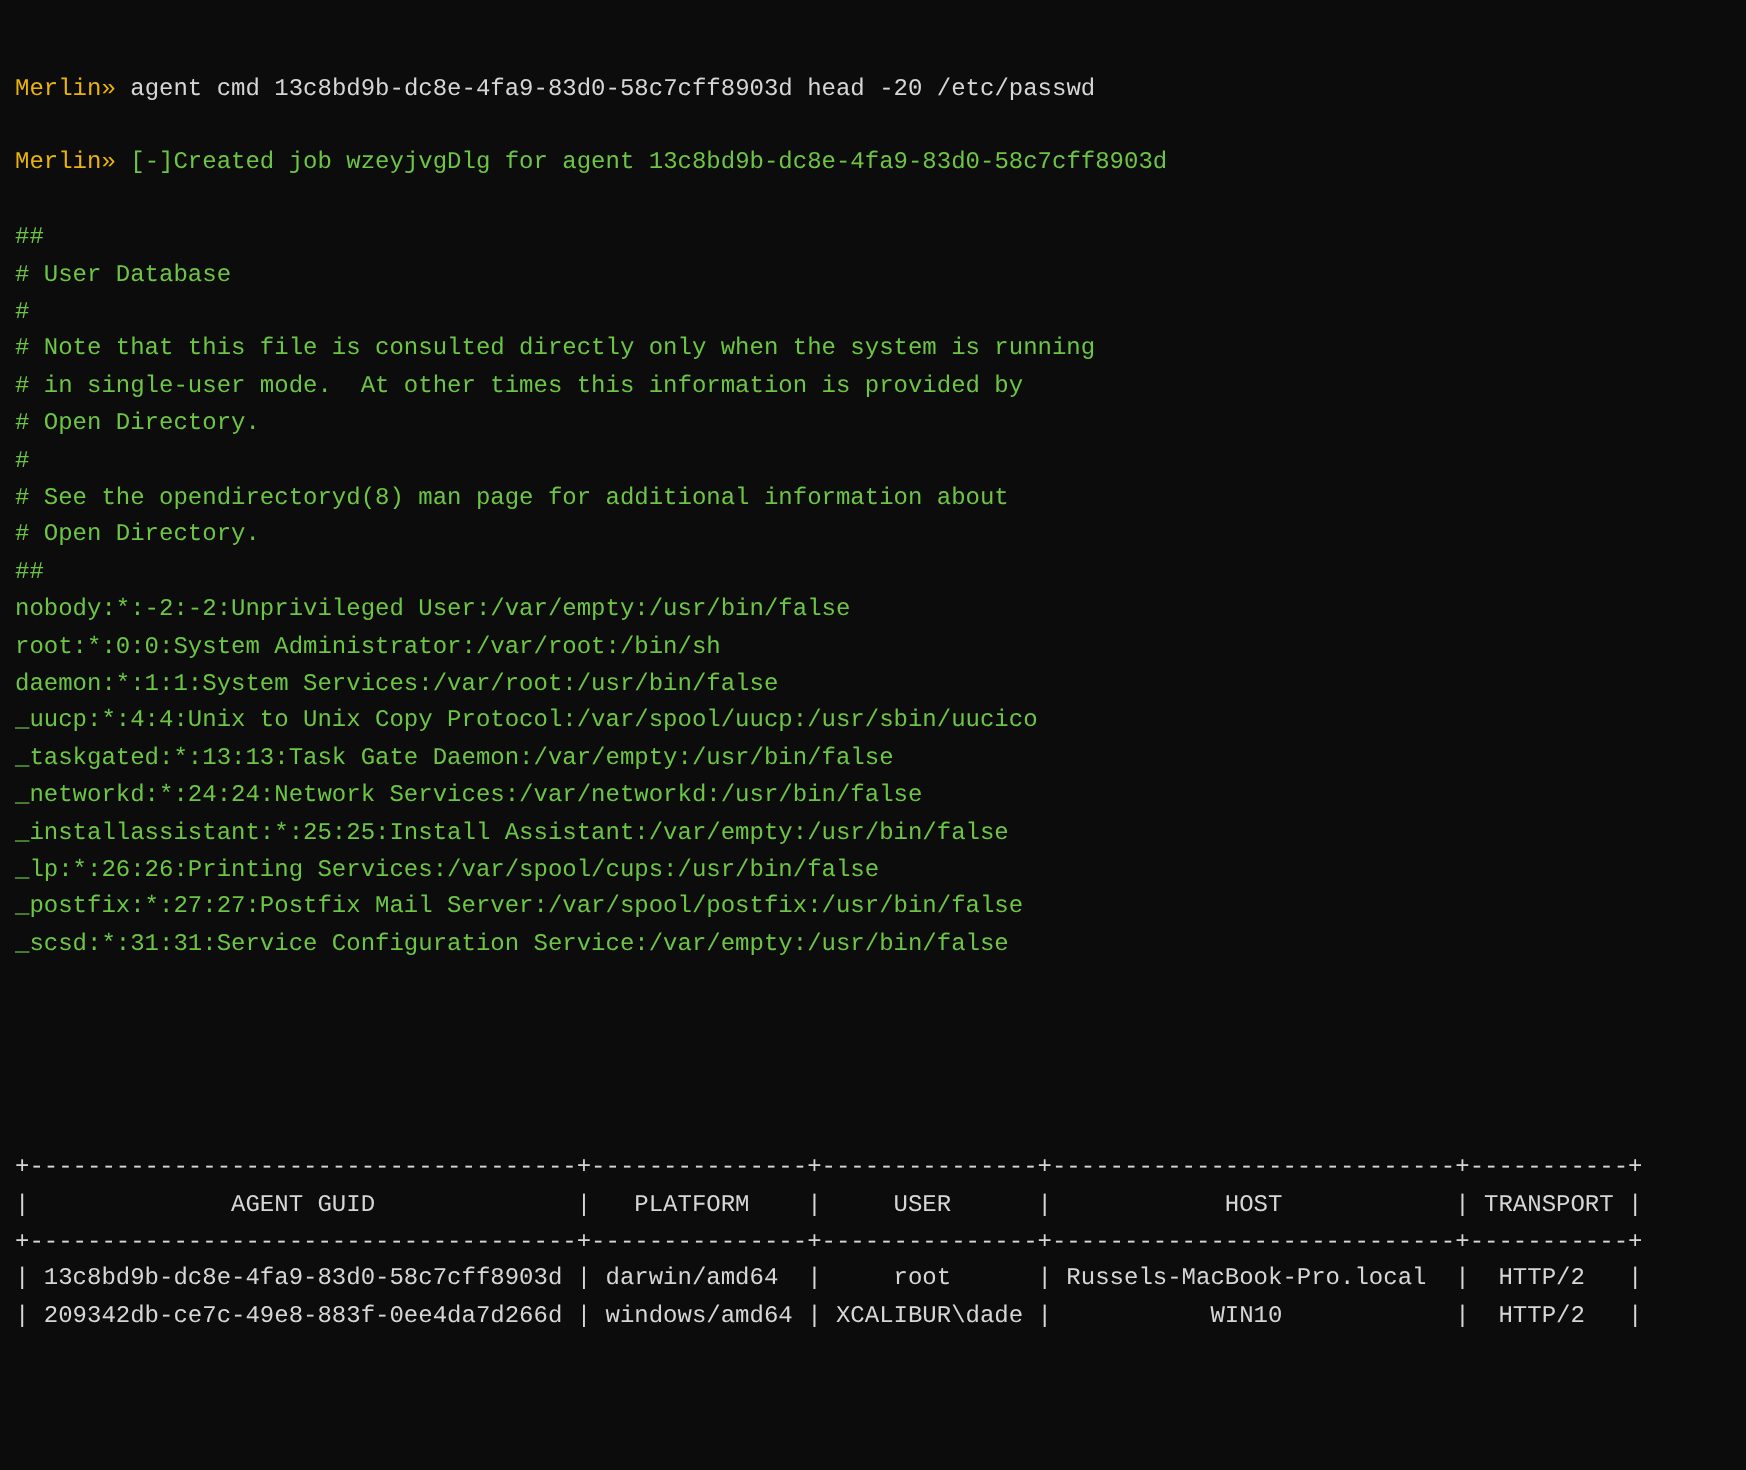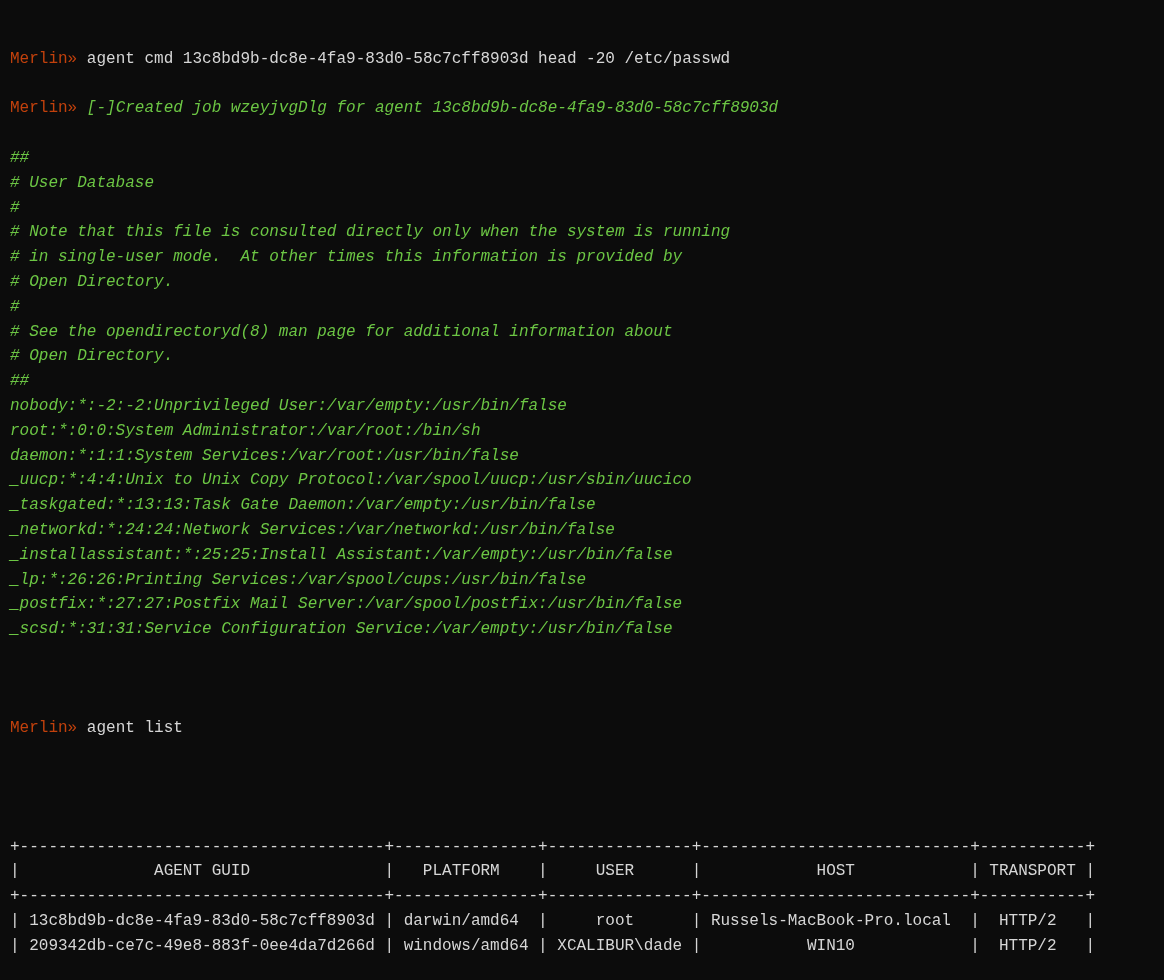--- a/index.html
+++ b/index.html
@@ -9,35 +9,34 @@
     color: #cccccc;
     font-family: "Consolas", "Menlo", "Courier New", monospace;
     font-size: 16px;
     line-height: 1.55;
     width: 1164px;
   }
   .terminal {
     padding: 22px 10px 10px 10px;
     white-space: pre;
   }
-  .prompt { color: #c2410c; }
-  .cmd    { color: #d6d6d6; margin-top: 19px; }
-  .green  { color: #6cc644; font-style: italic; }
+  .prompt { color: #eab308; }
+  .cmd    { color: #d6d6d6; }
+  .green  { color: #6cc644; }
   .cyan   { color: #3fb7c9; }
   .row { display:block; }
 </style>
 </head>
 <body>
 
 <div class="terminal">
 <span class="row"><span class="prompt">Merlin»</span> <span class="cmd">agent cmd 13c8bd9b-dc8e-4fa9-83d0-58c7cff8903d head -20 /etc/passwd</span></span>
 <span class="row"><span class="prompt">Merlin»</span> <span class="green">[-]Created job wzeyjvgDlg for agent 13c8bd9b-dc8e-4fa9-83d0-58c7cff8903d</span></span>
 <div id="passwd-block"><span class="row green">##</span><span class="row green"># User Database</span><span class="row green">#</span><span class="row green"># Note that this file is consulted directly only when the system is running</span><span class="row green"># in single-user mode.  At other times this information is provided by</span><span class="row green"># Open Directory.</span><span class="row green">#</span><span class="row green"># See the opendirectoryd(8) man page for additional information about</span><span class="row green"># Open Directory.</span><span class="row green">##</span><span class="row green">nobody:*:-2:-2:Unprivileged User:/var/empty:/usr/bin/false</span><span class="row green">root:*:0:0:System Administrator:/var/root:/bin/sh</span><span class="row green">daemon:*:1:1:System Services:/var/root:/usr/bin/false</span><span class="row green">_uucp:*:4:4:Unix to Unix Copy Protocol:/var/spool/uucp:/usr/sbin/uucico</span><span class="row green">_taskgated:*:13:13:Task Gate Daemon:/var/empty:/usr/bin/false</span><span class="row green">_networkd:*:24:24:Network Services:/var/networkd:/usr/bin/false</span><span class="row green">_installassistant:*:25:25:Install Assistant:/var/empty:/usr/bin/false</span><span class="row green">_lp:*:26:26:Printing Services:/var/spool/cups:/usr/bin/false</span><span class="row green">_postfix:*:27:27:Postfix Mail Server:/var/spool/postfix:/usr/bin/false</span><span class="row green">_scsd:*:31:31:Service Configuration Service:/var/empty:/usr/bin/false</span></div>
 <span class="row"> </span>
-<span class="row"><span class="prompt">Merlin»</span> <span class="cmd">agent list</span></span>
 <span class="row"> </span>
 <div id="agent-table" class="cmd"><span class="row">+--------------------------------------+---------------+---------------+----------------------------+-----------+</span><span class="row">|              AGENT GUID              |   PLATFORM    |     USER      |            HOST            | TRANSPORT |</span><span class="row">+--------------------------------------+---------------+---------------+----------------------------+-----------+</span><span class="row">| 13c8bd9b-dc8e-4fa9-83d0-58c7cff8903d | darwin/amd64  |     root      | Russels-MacBook-Pro.local  |  HTTP/2   |</span><span class="row">| 209342db-ce7c-49e8-883f-0ee4da7d266d | windows/amd64 | XCALIBUR\dade |           WIN10            |  HTTP/2   |</span></div>
 
 
 
 
 
 
 </div>
 

